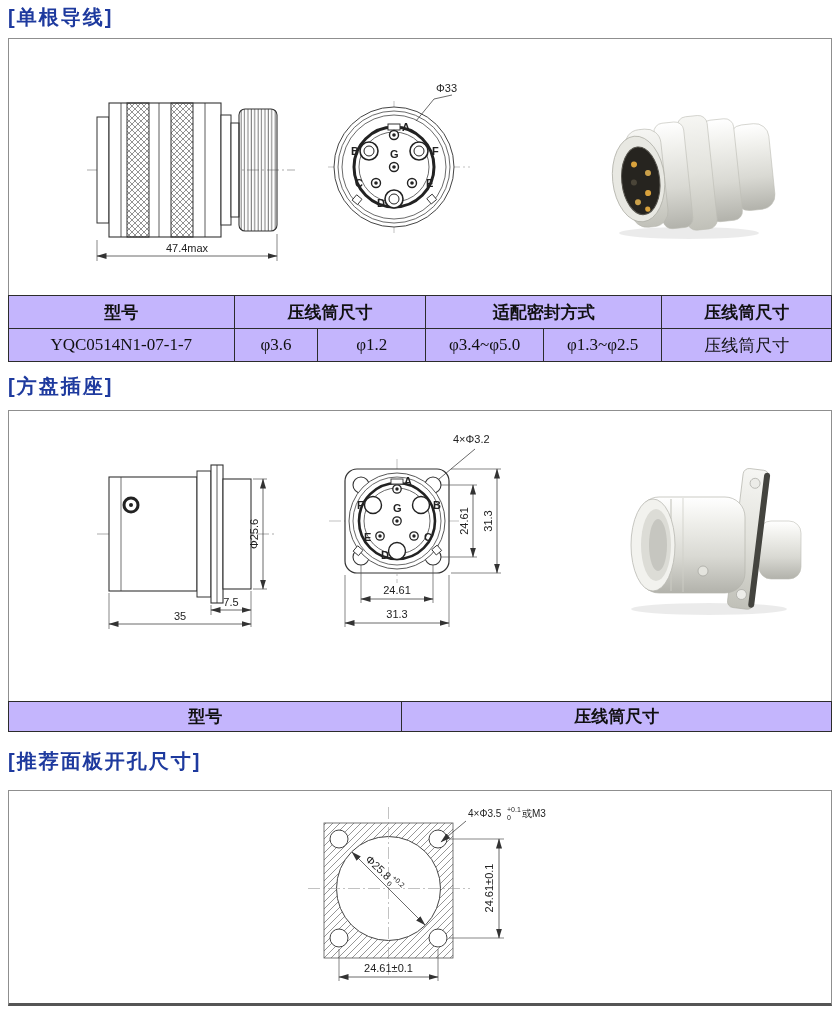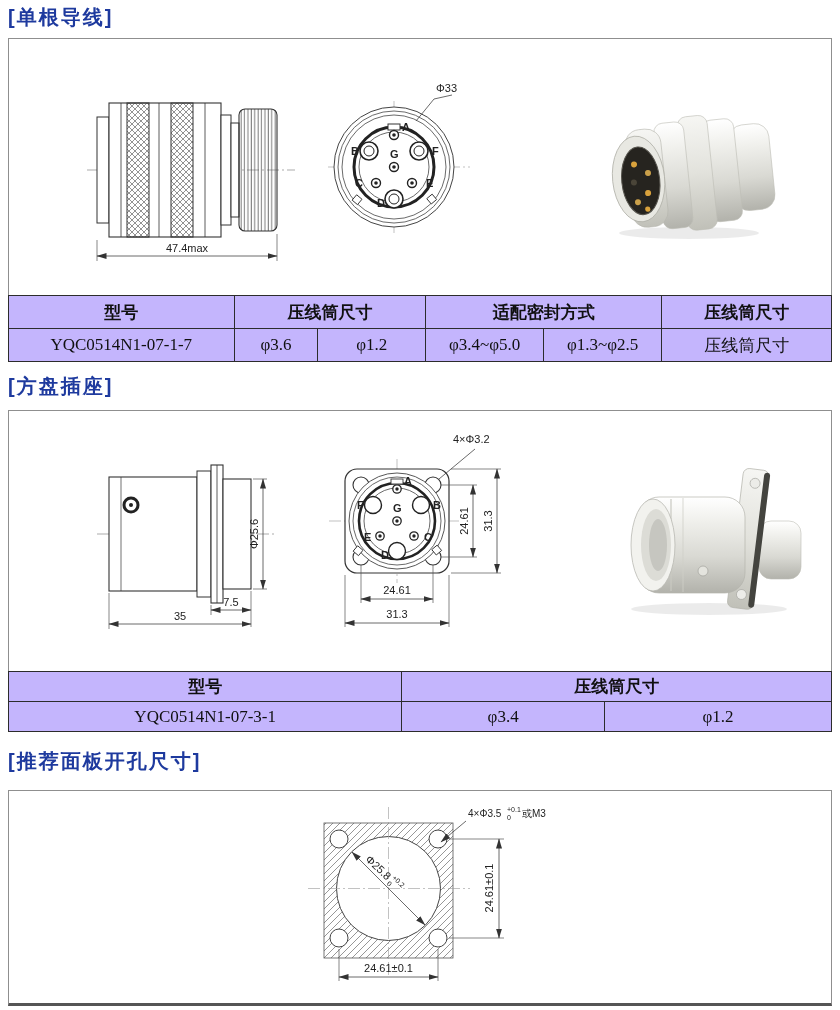--- a/index.html
+++ b/index.html
@@ -283,25 +283,20 @@
     <colgroup>
       <col style="width:47.8%">
         <col style="width:24.6%">
         <col style="width:27.6%">
     </colgroup>
     <tbody>
         <tr class="hd">
       <td>型号</td>
       <td colspan="2">压线筒尺寸</td>
     </tr>
-    <tr>
-      <td>YQC0514N1-07-3-1</td>
-      <td>φ3.4</td>
-      <td>φ1.2</td>
-    </tr>
   </tbody>
     </table>
 </div>
 
 <div class="sec-title" style="top:748px">[推荐面板开孔尺寸]</div>
 
 <div class="panel-box" style="top:790px;height:212px;border-bottom:3px solid #555">
 
   <svg class="abs" style="left:285px;top:8px" width="290" height="196" viewBox="0 0 290 196">
 

